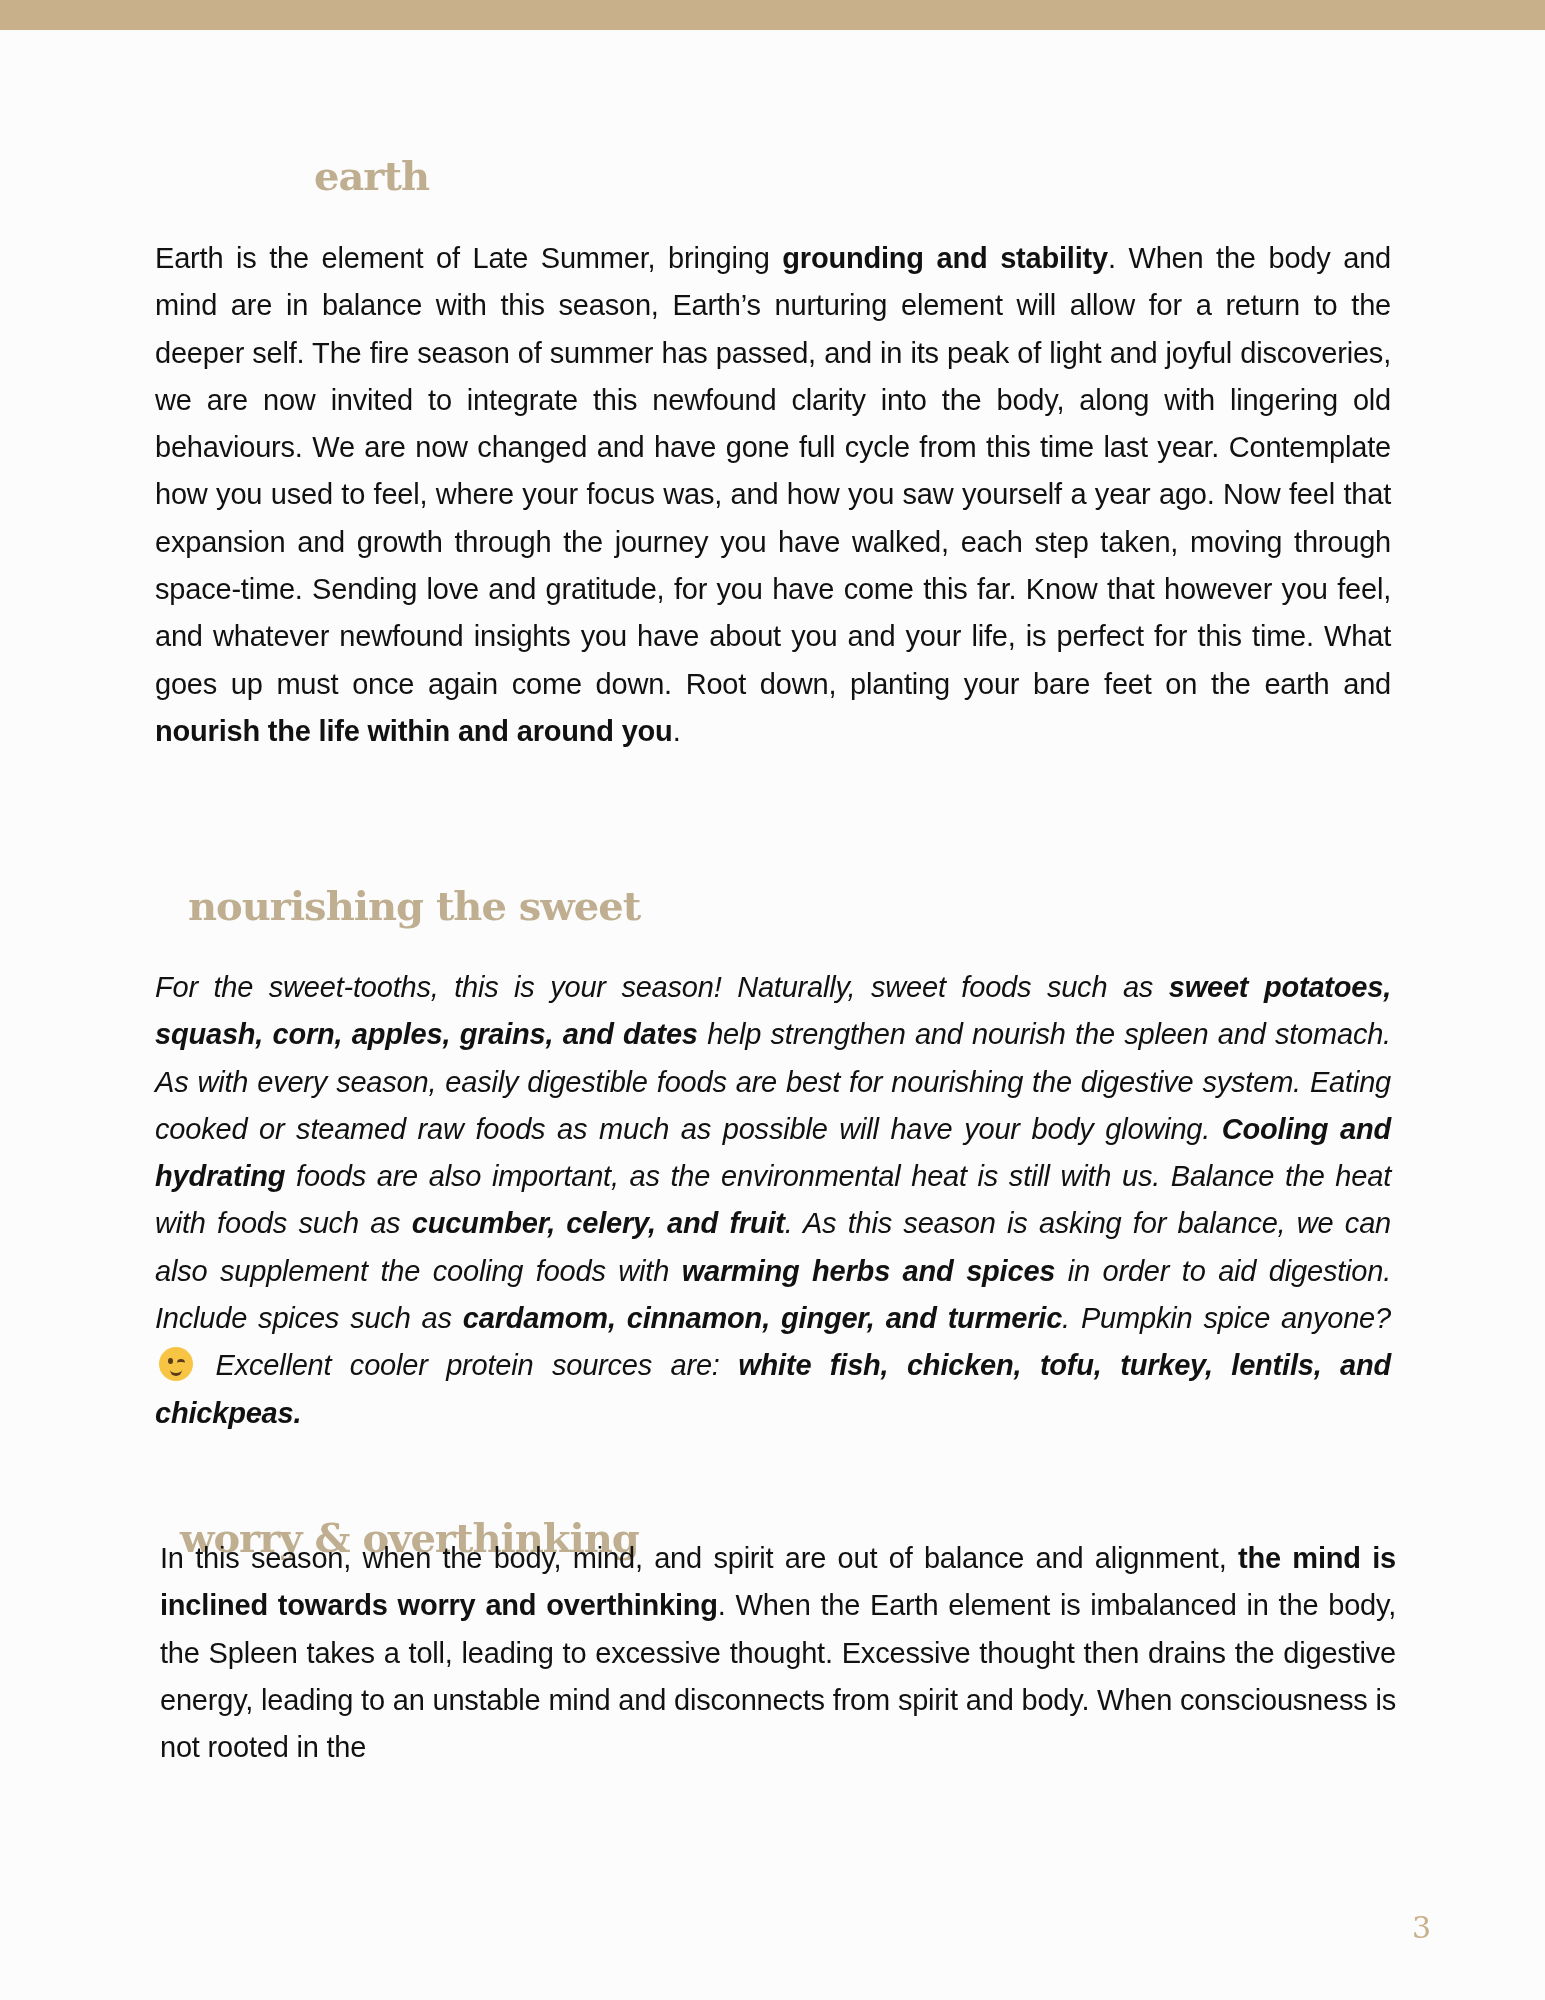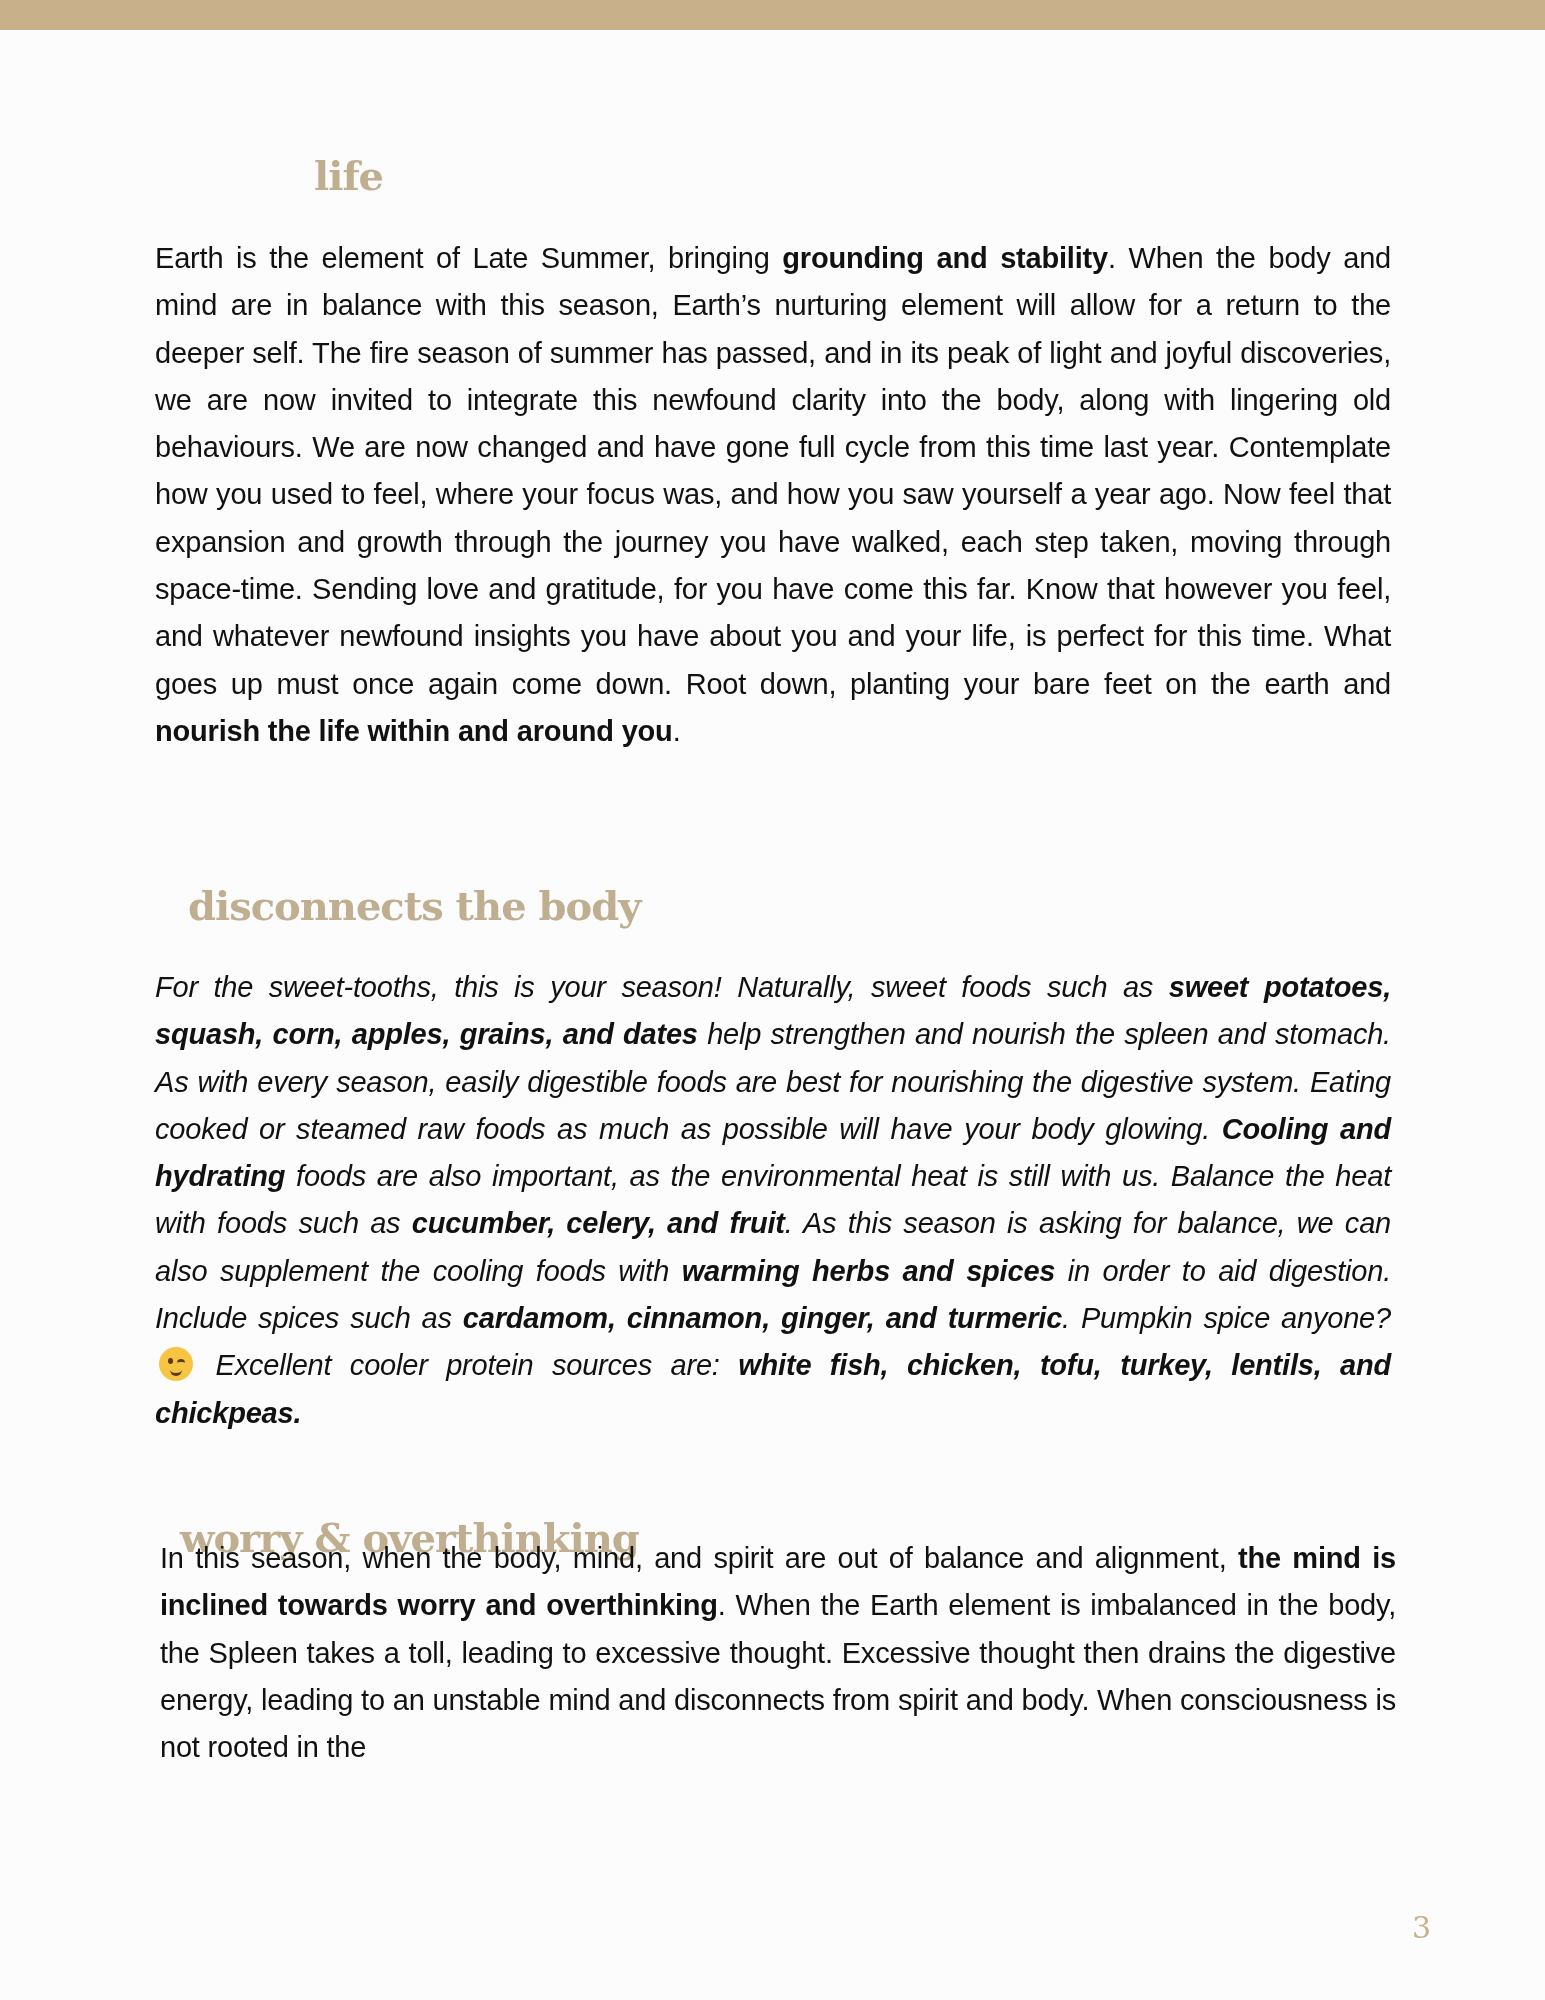--- a/index.html
+++ b/index.html
@@ -40,22 +40,22 @@
     position: absolute; left: 1412px; top: 1910px;
     font-family: "DejaVu Serif", "Liberation Serif", serif;
     font-size: 30px; color: #c8b08a;
   }
 </style>
 </head>
 <body>
 
 <div class="top-bar"></div>
 
-<h2 class="heading" id="h-earth">life</h2>
+<h2 class="heading" id="h-earth">earth</h2>
 <p class="para" id="p-earth">Earth is the element of Late Summer, bringing <b>grounding and stability</b>. When the body and mind are in balance with this season, Earth’s nurturing element will allow for a return to the deeper self. The fire season of summer has passed, and in its peak of light and joyful discoveries, we are now invited to integrate this newfound clarity into the body, along with lingering old behaviours. We are now changed and have gone full cycle from this time last year. Contemplate how you used to feel, where your focus was, and how you saw yourself a year ago. Now feel that expansion and growth through the journey you have walked, each step taken, moving through space-time. Sending love and gratitude, for you have come this far. Know that however you feel, and whatever newfound insights you have about you and your life, is perfect for this time. What goes up must once again come down. Root down, planting your bare feet on the earth and <b>nourish the life within and around you</b>.</p>
 
-<h2 class="heading" id="h-nourish">disconnects the body</h2>
+<h2 class="heading" id="h-nourish">nourishing the sweet</h2>
 <p class="para" id="p-nourish">For the sweet-tooths, this is your season! Naturally, sweet foods such as <b>sweet potatoes, squash, corn, apples, grains, and dates</b> help strengthen and nourish the spleen and stomach. As with every season, easily digestible foods are best for nourishing the digestive system. Eating cooked or steamed raw foods as much as possible will have your body glowing. <b>Cooling and hydrating</b> foods are also important, as the environmental heat is still with us. Balance the heat with foods such as <b>cucumber, celery, and fruit</b>. As this season is asking for balance, we can also supplement the cooling foods with <b>warming herbs and spices</b> in order to aid digestion. Include spices such as <b>cardamom, cinnamon, ginger, and turmeric</b>. Pumpkin spice anyone? <span class="emoji"><span class="wink"></span></span>  Excellent cooler protein sources are: <b>white fish, chicken, tofu, turkey, lentils, and chickpeas.</b></p>
 
 <h2 class="heading" id="h-worry">worry &amp; overthinking</h2>
 <p class="para" id="p-worry">In this season, when the body, mind, and spirit are out of balance and alignment, <b>the mind is inclined towards worry and overthinking</b>. When the Earth element is imbalanced in the body, the Spleen takes a toll, leading to excessive thought. Excessive thought then drains the digestive energy, leading to an unstable mind and disconnects from spirit and body. When consciousness is not rooted in the</p>
 
 <div class="page-number">3</div>
 
 </body></html>

